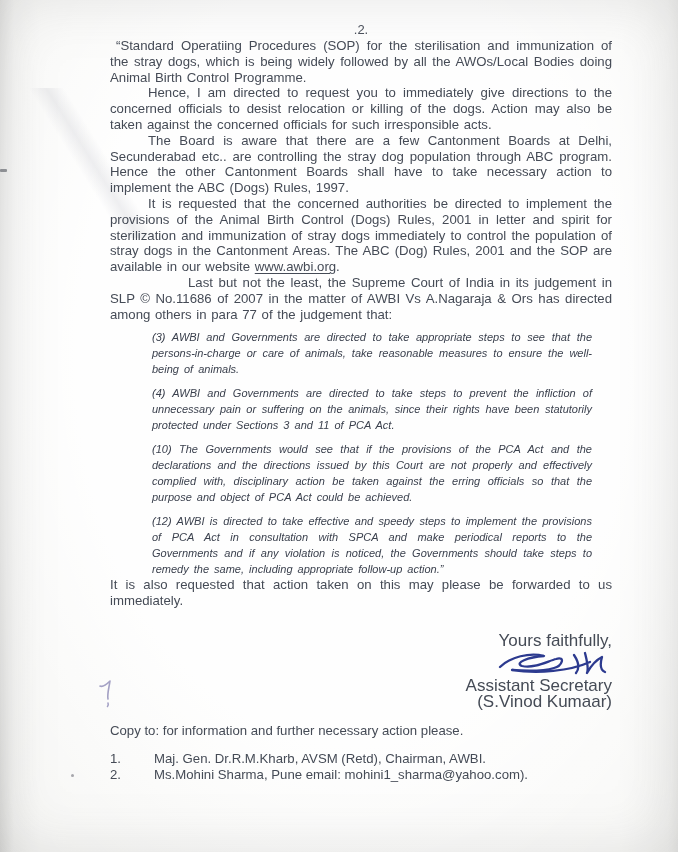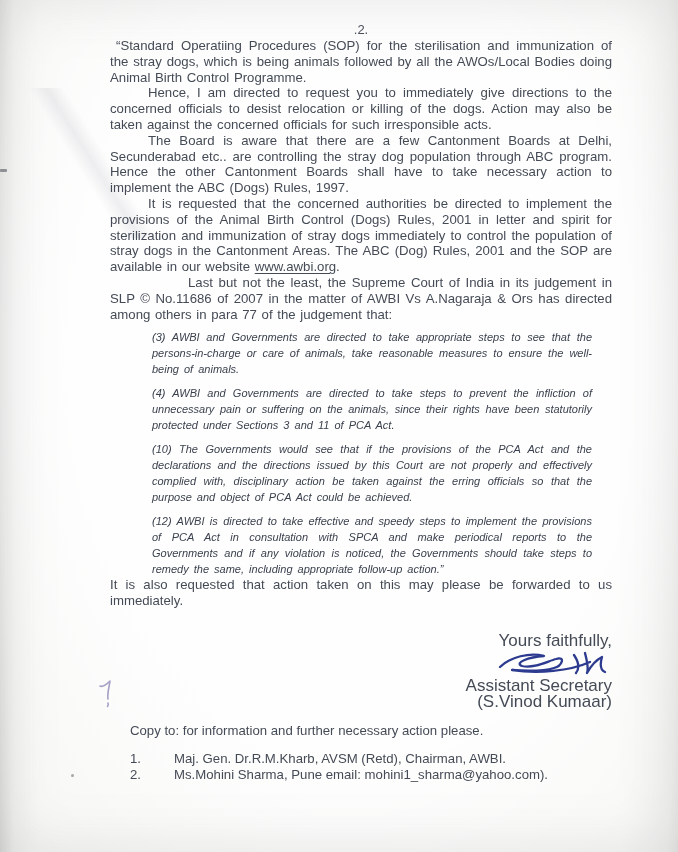--- a/index.html
+++ b/index.html
@@ -76,21 +76,20 @@
   }
   .closing .sig-wrap {
     height: 28px;
     margin: 1px 0 1px auto;
     width: 120px;
   }
   .copy-block {
     margin-top: 14px;
     font-size: 13.2px;
     color: #454b56;
-    margin-left: 20px;
   }
   .copy-heading {
     margin: 0;
     line-height: 16px;
   }
   .copy-list {
     margin-top: 12px;
   }
   .copy-item {
     display: flex;
@@ -148,21 +147,21 @@
   <div class="pen-mark">
     <svg width="22" height="34" viewBox="0 0 22 34">
       <path d="M14 3 C10 7, 6 9, 4 8 M14 3 C13 10, 11 16, 12 21 M12 25 C12.5 26.5, 12 28, 11.5 28.5" fill="none" stroke="#8d89b6" stroke-width="1.6" stroke-linecap="round" opacity="0.8"></path>
     </svg>
   </div>
 
   <div class="content">
 
     <div class="pageno">.2.</div>
 
-    <p class="body-par mt8 ind6">“Standard Operatiing Procedures (SOP) for the sterilisation and immunization of the stray dogs, which is being animals followed by all the AWOs/Local Bodies doing Animal Birth Control Programme.</p>
+    <p class="body-par mt8 ind6">“Standard Operatiing Procedures (SOP) for the sterilisation and immunization of the stray dogs, which is being widely followed by all the AWOs/Local Bodies doing Animal Birth Control Programme.</p>
 
     <p class="body-par mt16 ind38">Hence, I am directed to request you to immediately give directions to the concerned officials to desist relocation or killing of the dogs. Action may also be taken against the concerned officials for such irresponsible acts.</p>
 
     <p class="body-par mt8 ind38">The Board is aware that there are a few Cantonment Boards at Delhi, Secunderabad etc.. are controlling the stray dog population through ABC program. Hence the other Cantonment Boards shall have to take necessary action to implement the ABC (Dogs) Rules, 1997.</p>
 
     <p class="body-par mt6 ind38">
       <span>It is requested that the concerned authorities be directed to implement the provisions of the Animal Birth Control (Dogs) Rules, 2001 in letter and spirit for sterilization and immunization of stray dogs immediately to control the population of stray dogs in the Cantonment Areas. The ABC (Dog) Rules, 2001 and the SOP are available in our website </span><span class="weblink">www.awbi.org</span><span>.</span>
     </p>
 
     <p class="body-par mt5 ind78">Last but not the least, the Supreme Court of India in its judgement in SLP © No.11686 of 2007 in the matter of AWBI Vs A.Nagaraja &amp; Ors has directed among others in para 77 of the judgement that:</p>

